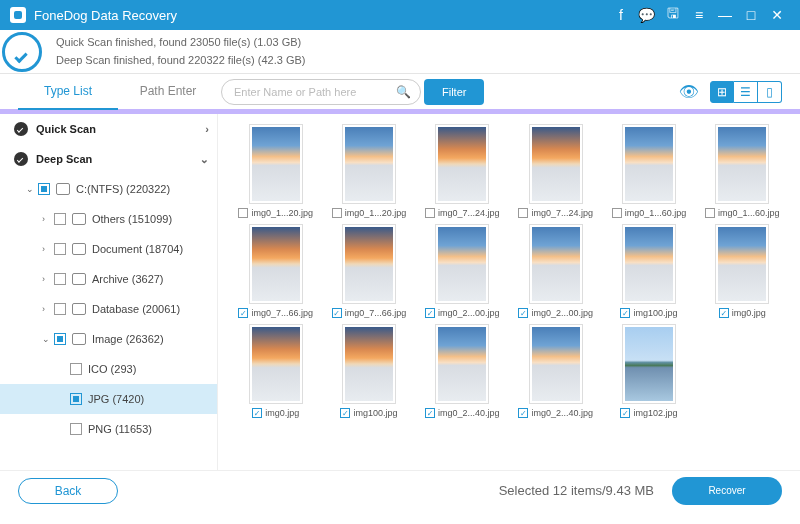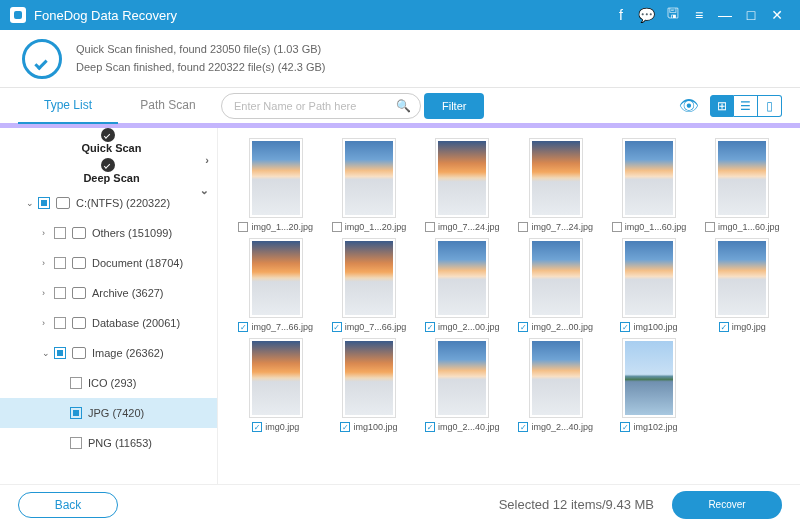--- a/index.html
+++ b/index.html
@@ -4,21 +4,21 @@
 <style>
 * { margin: 0; padding: 0; box-sizing: border-box; font-family: -apple-system, Arial, sans-serif; }
 body { width: 800px; height: 524px; background: #fff; overflow: hidden; }
 
 .titlebar { height: 30px; background: #2196d4; display: flex; align-items: center; padding: 0 10px; color: #fff; font-size: 13px; justify-content: center; }
 .titlebar .logo { width: 16px; height: 16px; background: #fff; border-radius: 3px; margin-right: 8px; display: flex; align-items: center; justify-content: center; }
 .titlebar .logo::before { content: ""; width: 8px; height: 8px; background: #2196d4; border-radius: 2px; }
 .titlebar .spacer { flex: 1; }
 .titlebar .tbtn { width: 26px; height: 26px; display: flex; align-items: center; justify-content: center; cursor: pointer; font-size: 14px; }
 
-.scanbar { height: 58px; display: flex; align-items: center; padding: 10px 22px; border-bottom: 1px solid #e5e5e5; }
+.scanbar { height: 44px; display: flex; align-items: center; padding: 10px 2px; border-bottom: 1px solid #e5e5e5; }
 .scan-icon { width: 40px; height: 40px; border: 3px solid #2196d4; border-radius: 50%; position: relative; margin-right: 14px; flex-shrink: 0; }
 .scan-icon::after { content: ""; position: absolute; left: 10px; top: 18px; width: 9px; height: 4px; border-left: 3px solid #2196d4; border-bottom: 3px solid #2196d4; transform: rotate(-45deg); }
 .scan-texts { font-size: 11px; color: #666; line-height: 1.6; }
 
 .toolbar { height: 40px; display: flex; align-items: center; padding: 0 18px; gap: 3px; border-bottom: 5px solid #c4b5fd; }
 .tabs { display: flex; width: 200px; }
 .tab { flex: 1; text-align: center; font-size: 12px; color: #888; padding: 10px 0; cursor: pointer; border-bottom: 2px solid transparent; }
 .tab.active { color: #2196d4; border-bottom-color: #2196d4; }
 .search { position: relative; flex: 0 0 200px; }
 .search input { width: 100%; height: 26px; border: 1px solid #ccc; border-radius: 13px; padding: 0 30px 0 12px; font-size: 11px; color: #333; outline: none; }
@@ -30,21 +30,21 @@
 .vbtn.eye { border: none; width: 28px; margin-right: 4px; font-size: 16px; }
 .vbtn.active { background: #2196d4; color: #fff; }
 .vgroup { display: flex; }
 .vgroup .vbtn:first-child { border-radius: 3px 0 0 3px; }
 .vgroup .vbtn:last-child { border-radius: 0 3px 3px 0; border-left: none; }
 .vgroup .vbtn + .vbtn { border-left: none; }
 
 .main { display: flex; height: 356px; }
 .sidebar { width: 218px; border-right: 1px solid #eee; overflow-y: auto; font-size: 11px; }
 .srow { display: flex; align-items: center; height: 30px; padding: 0 8px 0 14px; cursor: pointer; color: #444; }
-.srow.header { font-weight: 600; color: #222; flex-direction: column; }
+.srow.header { font-weight: 600; color: #222; }
 .srow.sel { background: #d4ecf9; }
 .srow .caret { width: 12px; font-size: 9px; color: #666; flex-shrink: 0; }
 .srow .cb { width: 12px; height: 12px; border: 1.5px solid #999; margin-right: 6px; flex-shrink: 0; display: flex; align-items: center; justify-content: center; }
 .srow .cb.part { border-color: #2196d4; }
 .srow .cb.part::after { content: ""; width: 6px; height: 6px; background: #2196d4; }
 .srow .dot { width: 14px; height: 14px; border-radius: 50%; background: #333; margin-right: 8px; flex-shrink: 0; position: relative; }
 .srow .dot::after { content: ""; position: absolute; left: 3px; top: 6px; width: 5px; height: 2px; border-left: 1.5px solid #fff; border-bottom: 1.5px solid #fff; transform: rotate(-45deg); }
 .srow .arrow { margin-left: auto; font-size: 11px; color: #666; }
 .srow .ficon { width: 14px; height: 12px; border: 1px solid #888; border-radius: 2px; margin-right: 6px; flex-shrink: 0; }
 .ind1 { padding-left: 26px; }
@@ -89,21 +89,21 @@
   <div class="scan-icon"></div>
   <div class="scan-texts">
     <div>Quick Scan finished, found 23050 file(s) (1.03 GB)</div>
     <div>Deep Scan finished, found 220322 file(s) (42.3 GB)</div>
   </div>
 </div>
 
 <div class="toolbar">
   <div class="tabs">
     <div class="tab active">Type List</div>
-    <div class="tab">Path Scan</div>
+    <div class="tab">Path Enter</div>
   </div>
   <div class="search">
     <input placeholder="Enter Name or Path here" style="">
     <span class="sicon">🔍</span>
   </div>
   <button class="filter-btn">Filter</button>
   <div class="spacer2"></div>
   <div class="vbtn eye">👁</div>
   <div class="vgroup">
     <div class="vbtn active">⊞</div>

